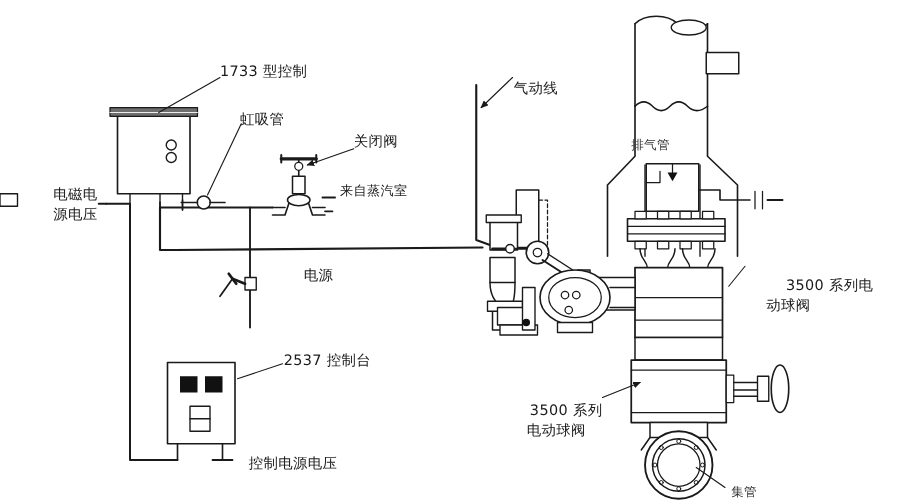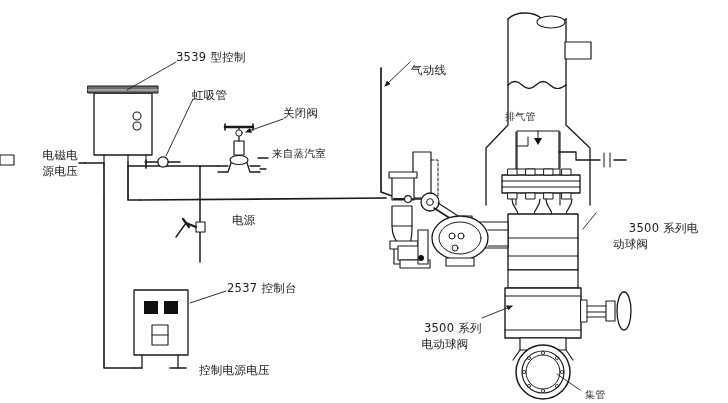--- a/index.html
+++ b/index.html
@@ -269,33 +269,33 @@
       </g>
 
     </g>
   </svg>
 
   <div class="lbl lbl-lg ctr" style="left:6px; top:132px; width:72px;">
     <span>电磁电
 源电压</span>
   </div>
 
-  <div class="lbl lbl-lg" style="left:176px; top:50px;">3539 型控制</div>
+  <div class="lbl lbl-lg" style="left:176px; top:50px;">1733 型控制</div>
 
   <div class="lbl lbl-lg" style="left:192px; top:88px;">虹吸管</div>
 
   <div class="lbl lbl-lg" style="left:283px; top:106px;">关闭阀</div>
 
   <div class="lbl lbl-md" style="left:272px; top:146px;">来自蒸汽室</div>
 
   <div class="lbl lbl-lg" style="left:411px; top:63px;">气动线</div>
 
   <div class="lbl lbl-sm" style="left:505px; top:110px;">排气管</div>
 
-  <div class="lbl lbl-lg" style="left:232px; top:213px;">电源</div>
+  <div class="lbl lbl-lg" style="left:243px; top:213px;">电源</div>
 
 
   <div class="lbl lbl-lg" style="left:227px; top:281px;">2537 控制台</div>
 
   <div class="lbl lbl-lg" style="left:199px; top:363px;">控制电源电压</div>
 
   <div class="lbl lbl-lg" style="left:613px; top:205px; width:110px;">
     <span>3500 系列电
 动球阀</span>
   </div>

